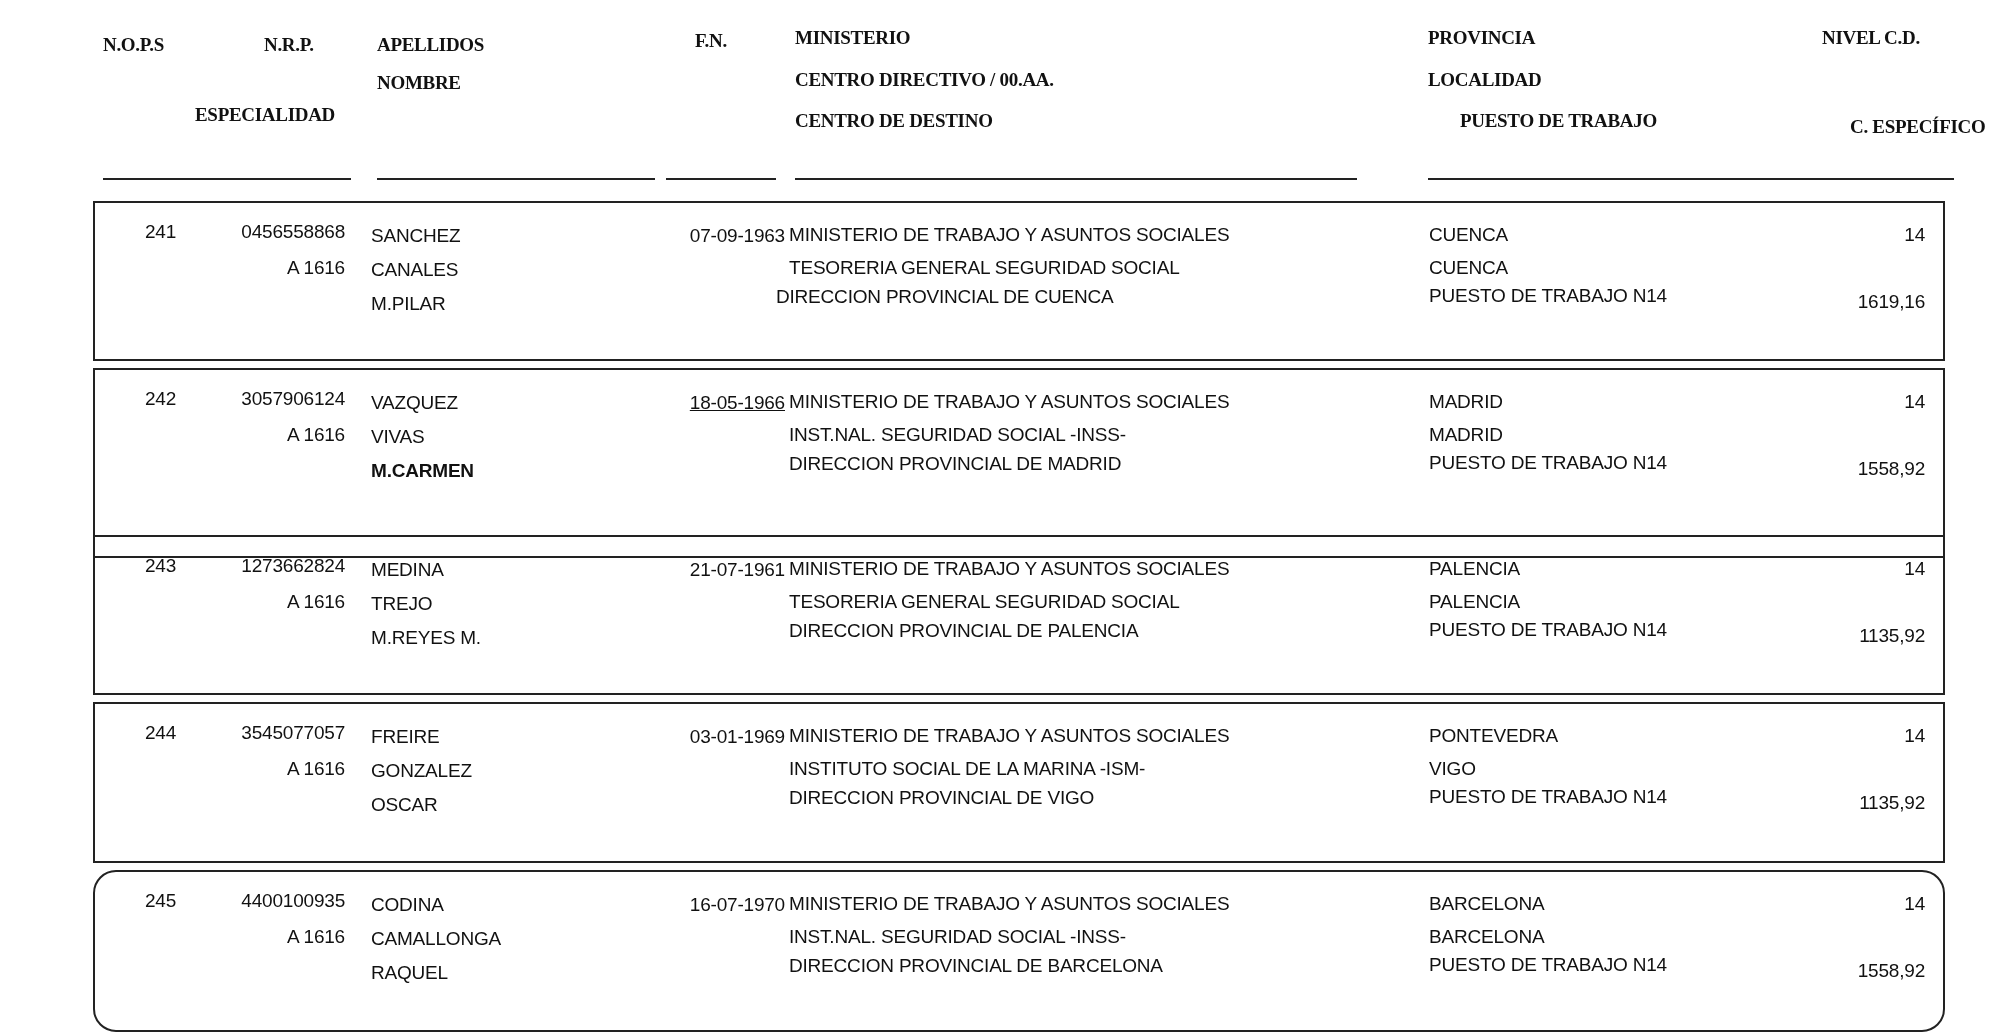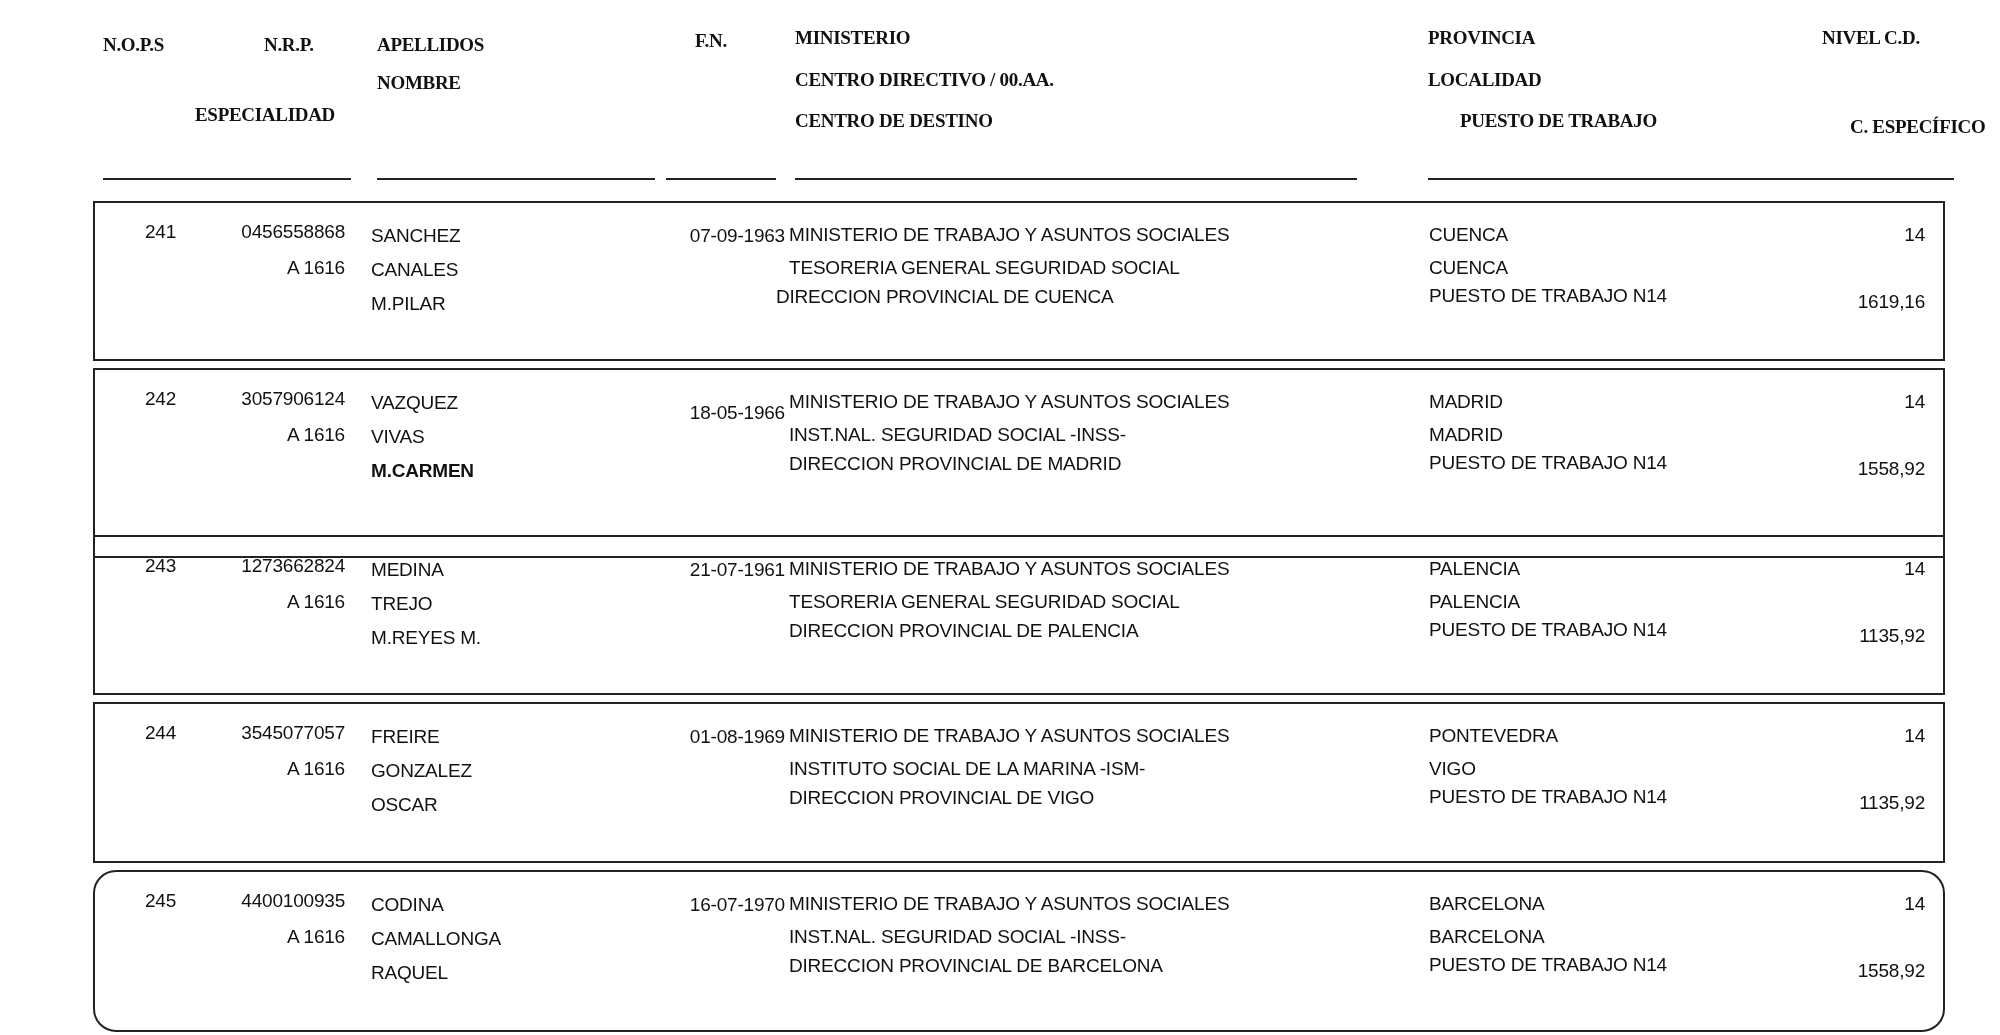--- a/index.html
+++ b/index.html
@@ -54,21 +54,21 @@
   <span class="cell r" style="left:1700px;width:130px;top:88px;">1619,16</span>
 </div>
 
 <div class="rec" style="top:368px;height:190px;padding-left:48px;">
   <span class="cell" style="left:50px;top:18px;">242</span>
   <span class="cell r" style="left:100px;width:150px;top:18px;">3057906124</span>
   <span class="cell r" style="left:100px;width:150px;top:54px;">A  1616</span>
   <span class="cell" style="left:276px;top:22px;">VAZQUEZ</span>
   <span class="cell" style="left:276px;top:56px;">VIVAS</span>
   <span class="cell" style="left:276px;top:90px;font-weight:bold;">M.CARMEN</span>
-  <span class="cell r" style="left:560px;width:130px;top:32px;">18-05-1966</span>
+  <span class="cell r" style="left:560px;width:130px;top:22px;text-decoration:underline;">18-05-1966</span>
   <span class="cell" style="left:694px;top:21px;">MINISTERIO DE TRABAJO Y ASUNTOS SOCIALES</span>
   <span class="cell" style="left:694px;top:54px;">INST.NAL. SEGURIDAD SOCIAL -INSS-</span>
   <span class="cell" style="left:694px;top:83px;">DIRECCION PROVINCIAL DE MADRID</span>
   <span class="cell" style="left:1334px;top:21px;">MADRID</span>
   <span class="cell" style="left:1334px;top:54px;">MADRID</span>
   <span class="cell" style="left:1334px;top:82px;">PUESTO DE TRABAJO N14</span>
   <span class="cell r" style="left:1700px;width:130px;top:21px;">14</span>
   <span class="cell r" style="left:1700px;width:130px;top:88px;">1558,92</span>
 </div>
 
@@ -90,21 +90,21 @@
   <span class="cell r" style="left:1700px;width:130px;top:88px;">1135,92</span>
 </div>
 
 <div class="rec" style="top:702px;height:161px;">
   <span class="cell" style="left:50px;top:18px;">244</span>
   <span class="cell r" style="left:100px;width:150px;top:18px;">3545077057</span>
   <span class="cell r" style="left:100px;width:150px;top:54px;">A  1616</span>
   <span class="cell" style="left:276px;top:22px;">FREIRE</span>
   <span class="cell" style="left:276px;top:56px;">GONZALEZ</span>
   <span class="cell" style="left:276px;top:90px;">OSCAR</span>
-  <span class="cell r" style="left:560px;width:130px;top:22px;">01-08-1969</span>
+  <span class="cell r" style="left:560px;width:130px;top:22px;">03-01-1969</span>
   <span class="cell" style="left:694px;top:21px;">MINISTERIO DE TRABAJO Y ASUNTOS SOCIALES</span>
   <span class="cell" style="left:694px;top:54px;">INSTITUTO SOCIAL DE LA MARINA -ISM-</span>
   <span class="cell" style="left:694px;top:83px;">DIRECCION PROVINCIAL DE VIGO</span>
   <span class="cell" style="left:1334px;top:21px;">PONTEVEDRA</span>
   <span class="cell" style="left:1334px;top:54px;">VIGO</span>
   <span class="cell" style="left:1334px;top:82px;">PUESTO DE TRABAJO N14</span>
   <span class="cell r" style="left:1700px;width:130px;top:21px;">14</span>
   <span class="cell r" style="left:1700px;width:130px;top:88px;">1135,92</span>
 </div>
 

